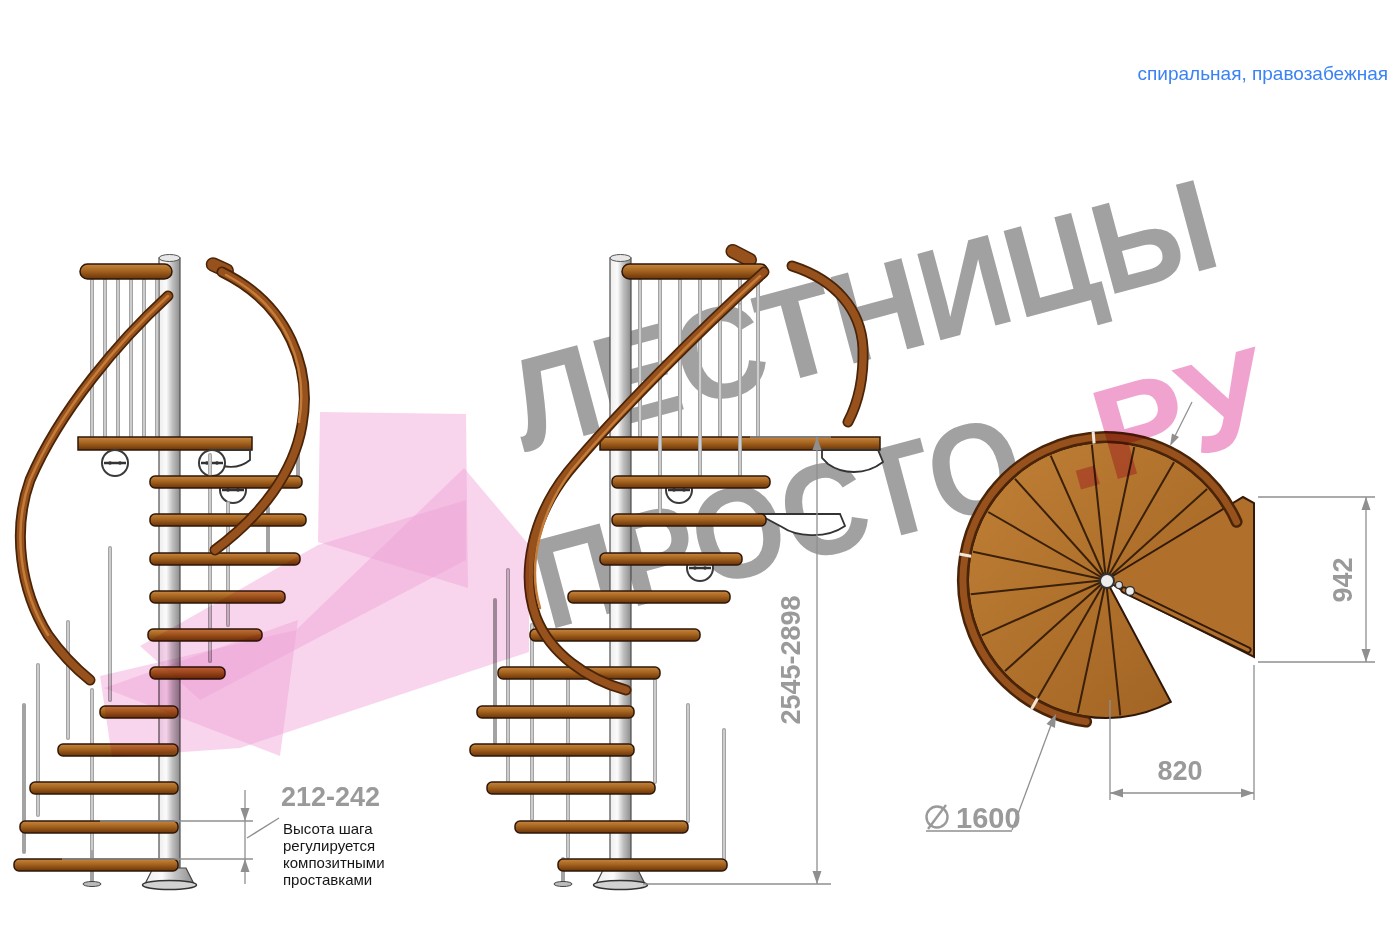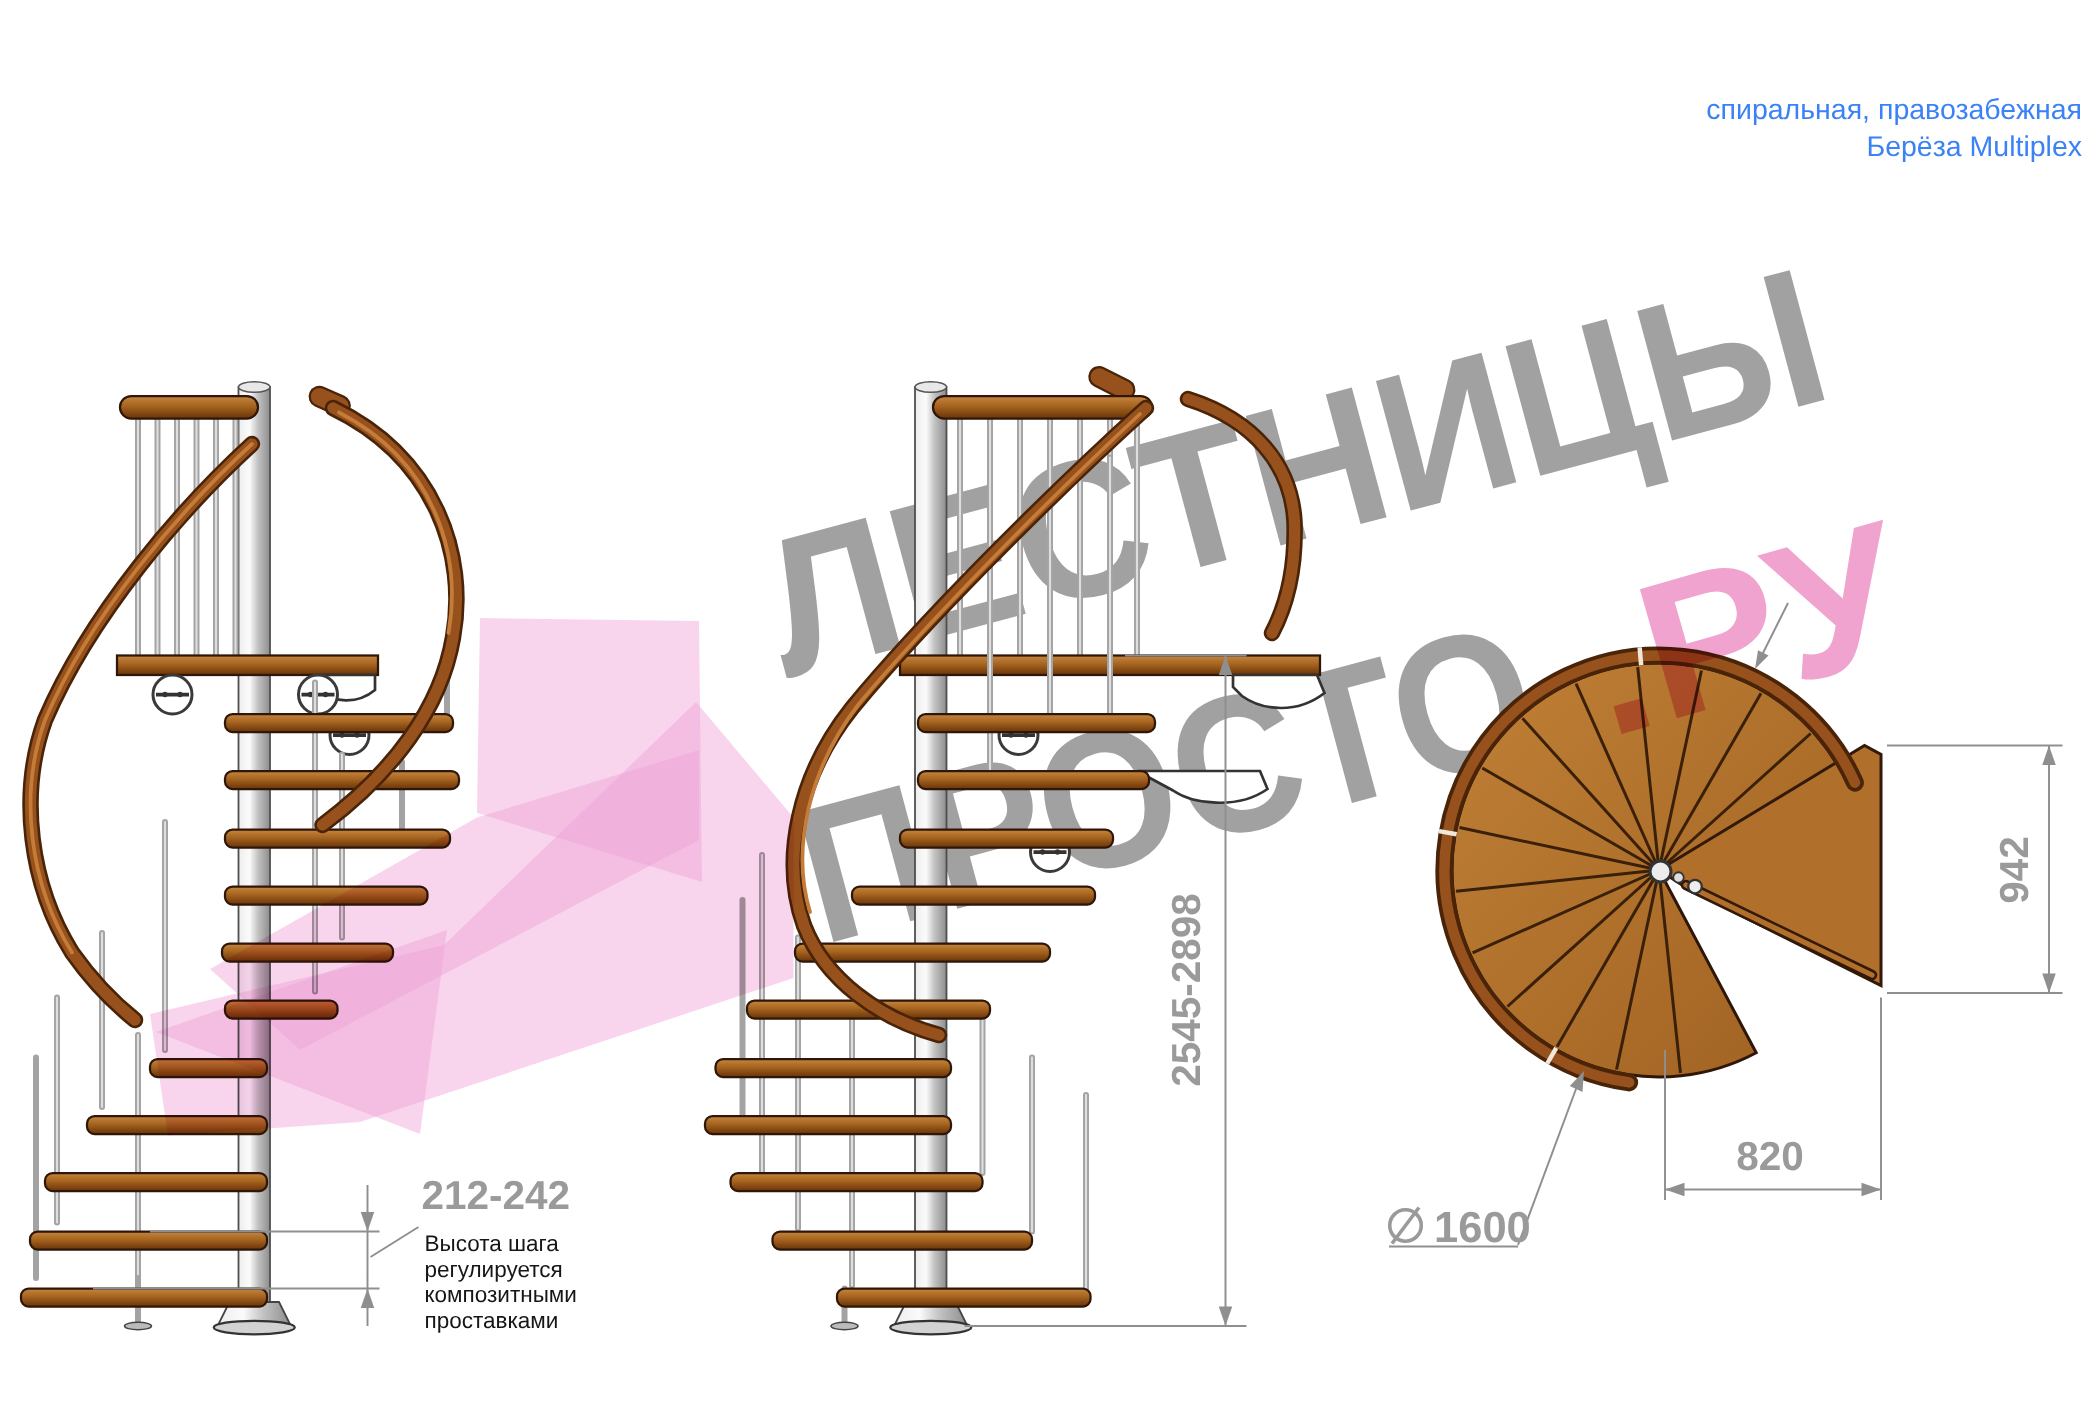--- a/index.html
+++ b/index.html
@@ -326,16 +326,15 @@
       <polygon points="320,412 466,414 468,588 318,542"></polygon>
       <polygon points="464,468 529,545 529,652 240,748 112,757 100,676 296,630"></polygon>
       <polygon points="104,688 298,620 280,756"></polygon>
       <polygon points="466,500 466,560 200,700 140,646 318,545"></polygon>
     </g>
     <text class="wm-word" x="1072" y="492" fill="#ec93c6" fill-opacity="0.85" textLength="215" lengthAdjust="spacingAndGlyphs" transform="rotate(-16 1072 492)">.РУ</text>
   </svg>
 
   <div id="header-info">
     <div>спиральная, правозабежная</div>
-    <div>Берёза Multiplex</div>
   </div>
 
 </div>
 
 </body></html>

